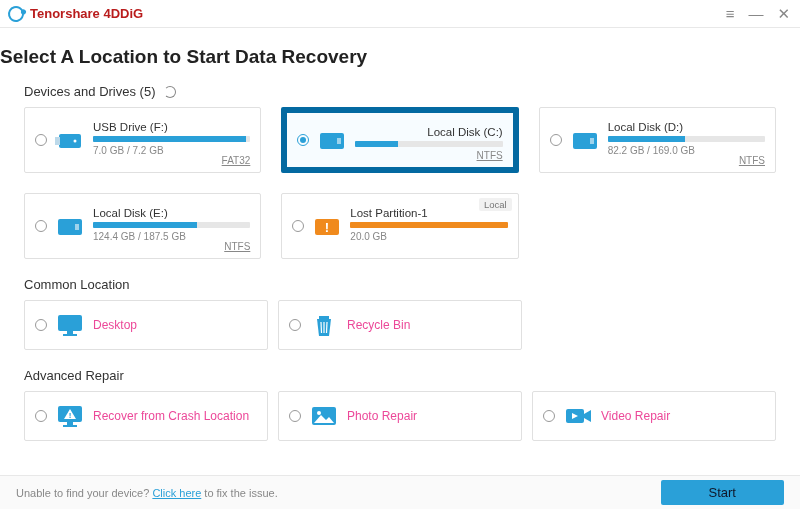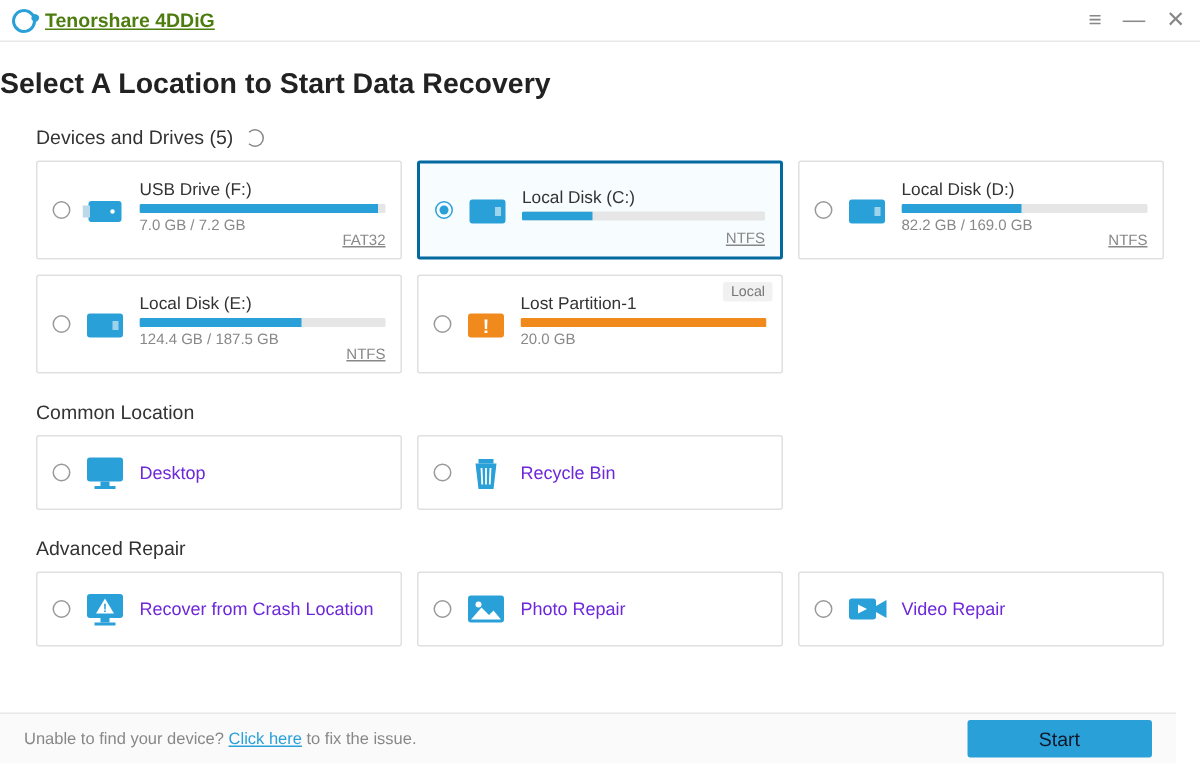--- a/index.html
+++ b/index.html
@@ -1,46 +1,46 @@
 <!DOCTYPE html>
 <html><head>
 <meta charset="utf-8">
 <style>
 * { margin: 0; padding: 0; box-sizing: border-box; }
 body { font-family: -apple-system, "Segoe UI", Arial, sans-serif; background: #fff; width: 800px; height: 509px; overflow: hidden; font-size: 12px; color: #333; }
 .titlebar { height: 28px; display: flex; align-items: center; justify-content: space-between; padding: 0 10px 0 8px; border-bottom: 1px solid #e8e8e8; }
-.brand { display: flex; align-items: center; gap: 6px; color: #4d7c0f; font-weight: 600; font-size: 13px; text-decoration: underline; }
+.brand { display: flex; align-items: center; gap: 6px; color: #b91c1c; font-weight: 600; font-size: 13px; }
 .brand-logo { width: 16px; height: 16px; border-radius: 50%; border: 2px solid #2aa0d8; position: relative; transform: rotate(30deg); }
 .brand-logo::after { content: ""; position: absolute; width: 5px; height: 5px; background: #2aa0d8; border-radius: 50%; top: -2px; right: -2px; }
 .win-controls { display: flex; gap: 14px; align-items: center; color: #888; }
 .win-controls span { cursor: pointer; font-size: 15px; line-height: 1; }
 .page-title { text-align: left; font-size: 19px; font-weight: 600; margin: 18px 0 16px; color: #222; }
 main { padding: 0 24px; }
 .section-header { display: flex; align-items: center; gap: 8px; font-size: 13px; color: #333; margin-bottom: 8px; }
 .refresh { width: 12px; height: 12px; border: 1.5px solid #888; border-radius: 50%; border-left-color: transparent; position: relative; }
-.grid { display: grid; grid-template-columns: repeat(3, 1fr); gap: 10px; margin-bottom: 18px; }
+.grid { display: grid; grid-template-columns: repeat(3, 1fr); gap: 20px; margin-bottom: 18px; }
 .card { border: 1px solid #e0e0e0; border-radius: 2px; height: 66px; display: flex; align-items: center; padding: 0 10px; position: relative; background: #fff; cursor: pointer; }
-.card.selected { border: 2px solid #0369a1; background: #f7fcff; }
+.card.selected { border: 6px solid #0369a1; background: #f7fcff; text-align: right; }
 .radio { width: 12px; height: 12px; border: 1.5px solid #999; border-radius: 50%; flex-shrink: 0; margin-right: 8px; display:flex; align-items:center; justify-content:center; }
 .card.selected .radio { border-color: #2aa0d8; }
 .card.selected .radio::after { content:""; width:6px; height:6px; background:#2aa0d8; border-radius:50%; }
 .drive-icon { width: 30px; height: 24px; flex-shrink: 0; margin-right: 8px; display:flex; align-items:center; justify-content:center; }
 .drive-body { flex: 1; min-width: 0; margin-top: -4px; }
 .drive-name { font-size: 11.5px; color: #333; margin-bottom: 3px; white-space: nowrap; }
 .drive-bar { height: 6px; background: #e6e6e6; border-radius: 1px; overflow: hidden; margin-bottom: 3px; }
 .drive-fill { height: 100%; background: #2aa0d8; }
 .drive-fill.orange { background: #f08a1d; }
 .drive-info { font-size: 10px; color: #888; }
 .drive-fs { position: absolute; bottom: 6px; right: 10px; font-size: 10px; color: #888; text-decoration: underline; }
 .badge { position: absolute; top: 4px; right: 6px; background: #f1f1f1; color: #777; font-size: 9.5px; padding: 1px 5px; border-radius: 2px; }
 .simple-grid { display: grid; grid-template-columns: repeat(3, 1fr); gap: 10px; margin-bottom: 18px; }
 .simple-card { border: 1px solid #e0e0e0; border-radius: 2px; height: 50px; display: flex; align-items: center; padding: 0 10px; cursor: pointer; }
 .loc-icon { width: 30px; height: 26px; flex-shrink: 0; margin-right: 8px; display:flex; align-items:center; justify-content:center; }
-.loc-label { font-size: 12px; color: #6d28d9; }
-.footer { position: absolute; bottom: 0; left: 0; right: 16px; height: 34px; border-top: 1px solid #e8e8e8; display: flex; align-items: center; justify-content: space-between; padding: 0 16px; background: #fafafa; }
+.loc-label { font-size: 12px; color: #ec4899; }
+.footer { position: absolute; bottom: 0; left: 0; right: 0; height: 34px; border-top: 1px solid #e8e8e8; display: flex; align-items: center; justify-content: space-between; padding: 0 16px; background: #fafafa; }
 .footer-text { font-size: 11px; color: #888; }
 .footer-text a { color: #2aa0d8; text-decoration: underline; cursor: pointer; }
 .start-btn { background: #2aa0d8; color: #0f172a; border: none; padding: 5px 48px; font-size: 13px; border-radius: 2px; cursor: pointer; }
 </style>
 </head>
 <body>
 
 <div class="titlebar">
   <div class="brand">
     <span class="brand-logo"></span>

